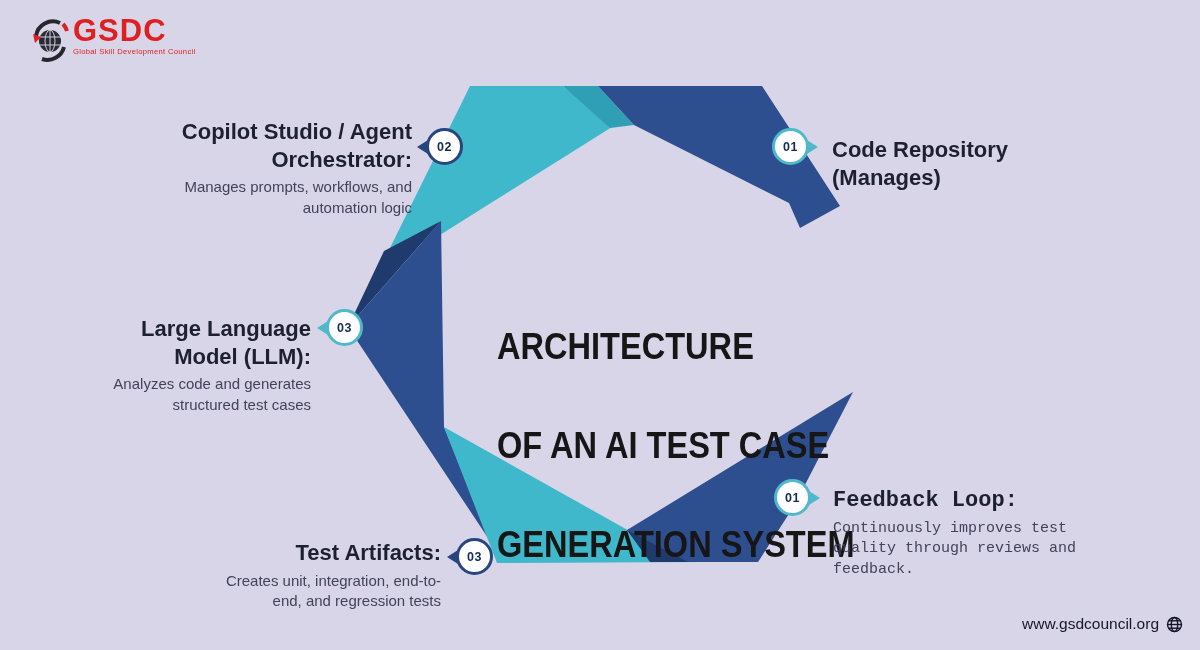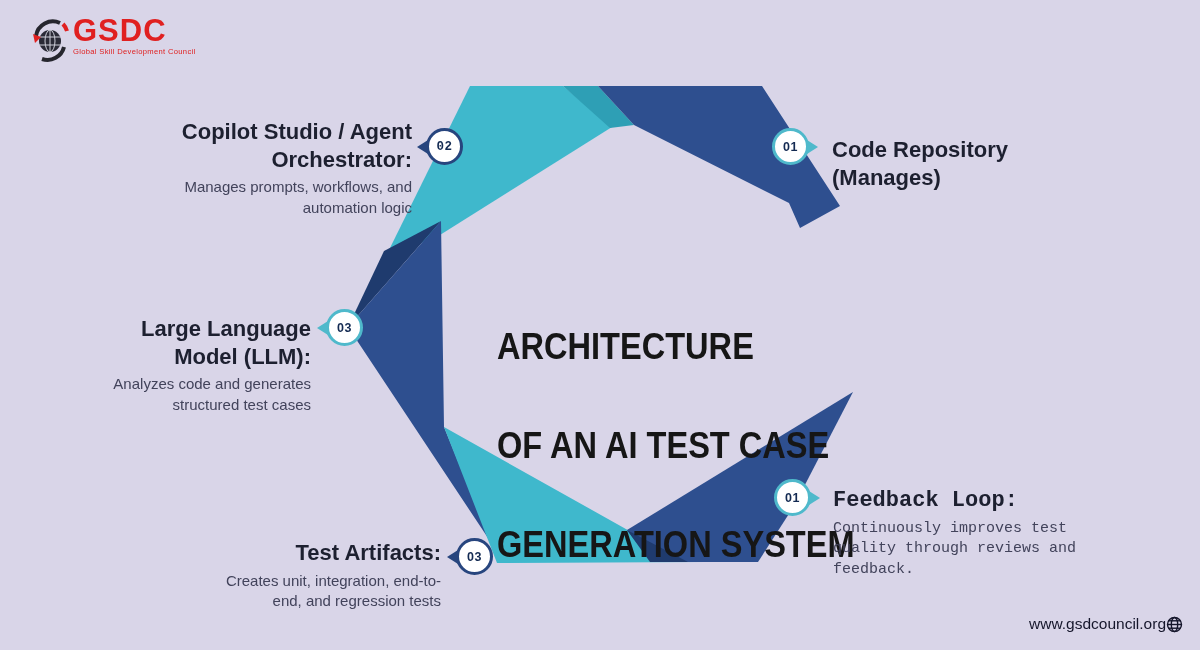--- a/index.html
+++ b/index.html
@@ -55,21 +55,21 @@
   .badge.ring-teal{border-color:#4FB9CB;color:#4FB9CB;}
   .badge .tail{
     position:absolute;top:50%;transform:translateY(-50%);width:0;height:0;
     border-top:7px solid transparent;border-bottom:7px solid transparent;
   }
   .badge.tail-left .tail{left:-12px;border-right:11px solid currentColor;}
   .badge.tail-right .tail{right:-12px;border-left:11px solid currentColor;}
 
   
   .footer{
-    right:17px;top:615px;z-index:5;display:flex;align-items:center;
+    right:17px;top:615px;z-index:5;display:flex;align-items:center;gap:7px;
     color:#15162B;font-size:15.5px;
   }
 </style>
 </head>
 <body style="background: rgb(217, 213, 232);">
 
 <svg id="ring-svg" width="1200" height="650" viewBox="0 0 1200 650">
   <polygon points="388,252 470,86 563,86 612,127 432,240" fill="#3FB8CC"></polygon>
   <polygon points="563,86 598,86 634,125 610,128" fill="#2E9FB5"></polygon>
   <polygon points="598,86 762,86 840,206 800,228 789,203 634,125" fill="#2E4F8F"></polygon>
@@ -107,21 +107,21 @@
   <div>OF AN AI TEST CASE</div>
   <div>GENERATION SYSTEM</div>
 </div>
 
 <div class="abs node align-right" style="left:140px;top:118px;width:272px;">
   <div class="node-heading">Copilot Studio / Agent
 Orchestrator:</div>
   <div class="node-body">Manages prompts, workflows, and
 automation logic</div>
 </div>
-<div class="badge ring-navy tail-left" style="left:426px;top:128px;font-family:Liberation Mono, monospace;">
+<div class="badge ring-navy tail-left" style="left:426px;top:128px;">
   <span class="tail"></span>
   <span class="num">02</span>
 </div>
 
 <div class="abs node align-left" style="left:832px;top:136px;width:260px;">
   <div class="node-heading">Code Repository (Manages)</div>
 </div>
 <div class="badge ring-teal tail-right" style="left:772px;top:128px;">
   <span class="tail"></span>
   <span class="num">01</span>

